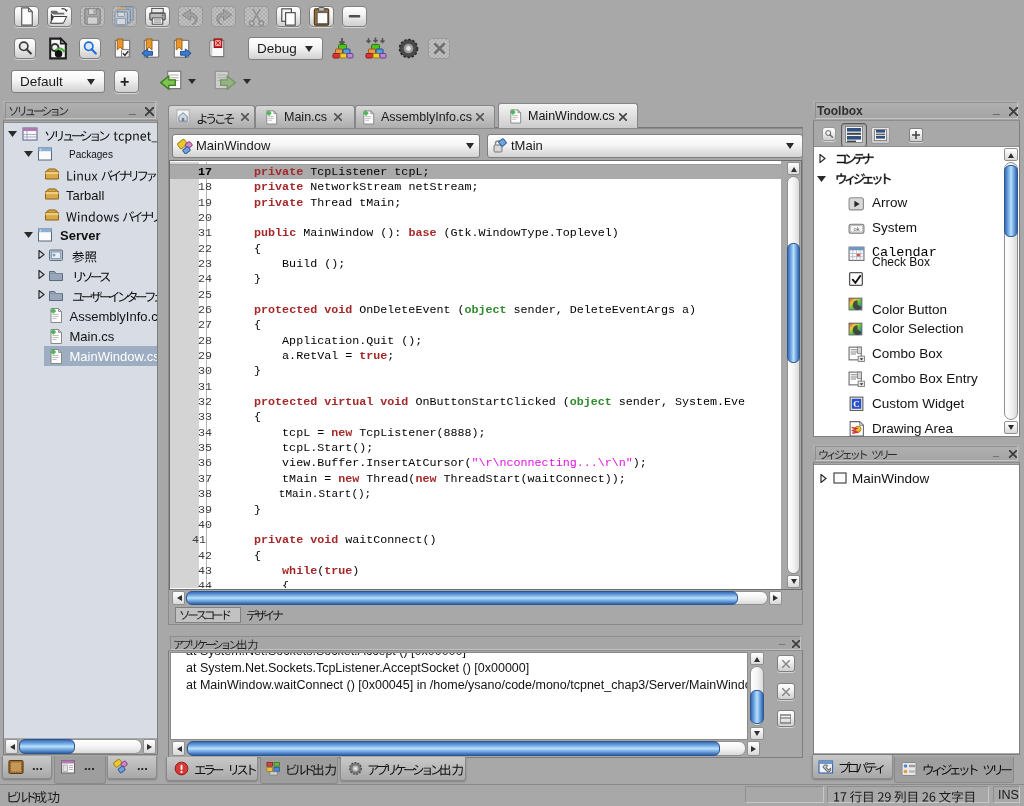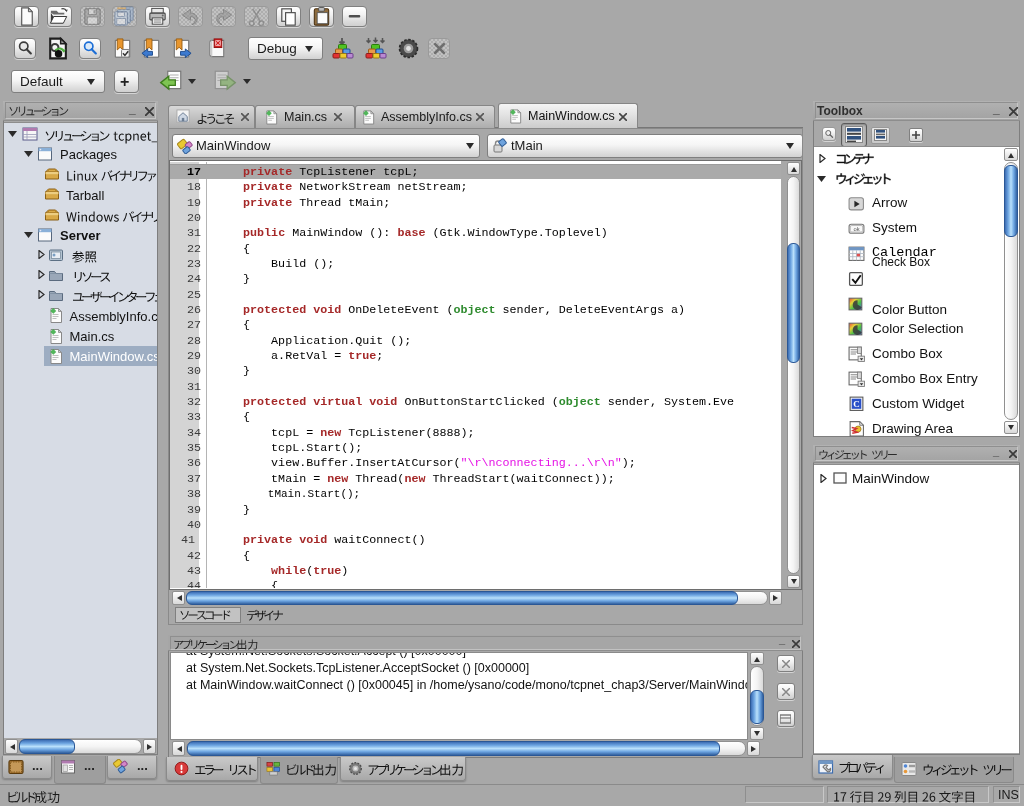--- a/index.html
+++ b/index.html
@@ -386,21 +386,21 @@
     <path d="M10.5 1.5 l3 3 h-3 z" fill="#d0d0d0" stroke="#888" stroke-width=".8"></path>
     <path d="M4.5 7.5 h6 M4.5 9.5 h6 M4.5 11.5 h4" stroke="#b8b8b8" stroke-width=".9"></path>
     <path d="M3.2 1.8 l4.2 0 0 4.2 -4.2 0 z" fill="#3fae49" opacity=".9" transform="rotate(45 5.3 3.9)"></path>
       </g>
     </svg>
 <div style="position:absolute;left:40px;top:3.0px;">
       <svg width="130" height="20" viewBox="0 0 130 20" style="display:block">
         <path d="M3.3 14.0Q4.9 13.4 5.9 12.5Q7.0 11.5 7.7 10.5Q8.4 9.4 8.8 8.3Q9.1 7.3 9.3 6.4Q9.3 6.1 9.4 5.8Q9.4 5.5 9.4 5.4L10.6 5.5Q10.5 5.8 10.5 6.1Q10.4 6.4 10.4 6.5Q10.2 7.6 9.8 8.8Q9.4 9.9 8.7 11.0Q7.9 12.1 6.8 13.1Q5.8 14.1 4.2 14.8ZM2.5 5.5Q2.7 5.8 3.0 6.3Q3.3 6.8 3.6 7.3Q3.9 7.8 4.2 8.3Q4.5 8.8 4.6 9.1L3.6 9.6Q3.4 9.2 3.2 8.7Q2.9 8.2 2.6 7.7Q2.3 7.2 2.0 6.7Q1.7 6.3 1.6 6.0Z M18.7 5.0Q18.7 5.2 18.7 5.5Q18.7 5.8 18.7 6.1Q18.7 6.3 18.7 6.7Q18.7 7.1 18.7 7.5Q18.7 7.9 18.7 8.1Q18.7 9.2 18.6 10.0Q18.5 10.8 18.3 11.4Q18.2 11.9 17.9 12.4Q17.7 12.8 17.3 13.2Q17.0 13.7 16.4 14.0Q15.9 14.4 15.4 14.6Q14.8 14.9 14.4 15.0L13.6 14.2Q14.4 13.9 15.2 13.5Q16.0 13.1 16.5 12.5Q16.9 12.1 17.1 11.7Q17.3 11.3 17.4 10.8Q17.5 10.3 17.5 9.6Q17.6 9.0 17.6 8.1Q17.6 7.8 17.6 7.4Q17.6 7.1 17.6 6.7Q17.6 6.3 17.6 6.1Q17.6 5.8 17.6 5.5Q17.6 5.2 17.5 5.0ZM12.9 5.1Q12.9 5.3 12.9 5.5Q12.9 5.8 12.9 6.0Q12.9 6.1 12.9 6.4Q12.9 6.7 12.9 7.1Q12.9 7.6 12.9 8.0Q12.9 8.5 12.9 9.0Q12.9 9.4 12.9 9.7Q12.9 10.1 12.9 10.2Q12.9 10.4 12.9 10.7Q12.9 11.0 12.9 11.1H11.8Q11.8 11.0 11.8 10.7Q11.8 10.5 11.8 10.2Q11.8 10.0 11.8 9.7Q11.8 9.4 11.8 9.0Q11.8 8.5 11.8 8.0Q11.8 7.6 11.8 7.1Q11.8 6.7 11.8 6.4Q11.8 6.1 11.8 6.0Q11.8 5.8 11.8 5.6Q11.8 5.3 11.8 5.1Z M27.2 8.6Q27.2 8.6 27.2 8.7Q27.1 8.9 27.1 8.9Q27.1 9.2 27.0 9.7Q27.0 10.2 26.9 10.8Q26.8 11.4 26.7 12.0Q26.6 12.5 26.5 13.0Q26.5 13.5 26.4 13.8H25.4Q25.4 13.6 25.5 13.1Q25.6 12.7 25.6 12.1Q25.7 11.5 25.8 11.0Q25.9 10.4 25.9 9.9Q26.0 9.5 26.0 9.2Q25.8 9.2 25.3 9.2Q24.9 9.2 24.4 9.2Q23.9 9.2 23.4 9.2Q22.9 9.2 22.5 9.2Q22.1 9.2 22.0 9.2Q21.8 9.2 21.5 9.2Q21.3 9.2 21.0 9.3V8.2Q21.2 8.2 21.4 8.2Q21.5 8.3 21.7 8.3Q21.9 8.3 22.0 8.3Q22.2 8.3 22.5 8.3Q22.9 8.3 23.4 8.3Q23.8 8.3 24.3 8.3Q24.8 8.3 25.2 8.3Q25.6 8.3 25.8 8.3Q25.9 8.3 26.1 8.3Q26.2 8.2 26.3 8.2Q26.4 8.2 26.4 8.2ZM19.9 13.4Q20.1 13.4 20.4 13.4Q20.6 13.4 20.9 13.4Q21.1 13.4 21.6 13.4Q22.1 13.4 22.8 13.4Q23.5 13.4 24.3 13.4Q25.1 13.4 25.8 13.4Q26.5 13.4 27.0 13.4Q27.6 13.4 27.7 13.4Q27.9 13.4 28.2 13.4Q28.5 13.4 28.7 13.4V14.4Q28.6 14.4 28.4 14.4Q28.2 14.4 28.1 14.4Q27.9 14.4 27.7 14.4Q27.6 14.4 27.0 14.4Q26.5 14.4 25.8 14.4Q25.1 14.4 24.3 14.4Q23.5 14.4 22.8 14.4Q22.1 14.4 21.6 14.4Q21.1 14.4 20.9 14.4Q20.6 14.4 20.4 14.4Q20.1 14.4 19.9 14.4Z M28.3 9.1Q28.5 9.1 28.7 9.1Q29.0 9.1 29.3 9.1Q29.7 9.2 30.0 9.2Q30.2 9.2 30.6 9.2Q31.1 9.2 31.6 9.2Q32.2 9.2 32.8 9.2Q33.4 9.2 34.1 9.2Q34.7 9.2 35.3 9.2Q35.8 9.2 36.2 9.2Q36.7 9.2 36.9 9.2Q37.3 9.2 37.7 9.1Q38.0 9.1 38.2 9.1V10.3Q38.0 10.3 37.7 10.3Q37.3 10.3 36.9 10.3Q36.7 10.3 36.3 10.3Q35.8 10.3 35.3 10.3Q34.7 10.3 34.1 10.3Q33.4 10.3 32.8 10.3Q32.2 10.3 31.6 10.3Q31.1 10.3 30.6 10.3Q30.2 10.3 30.0 10.3Q29.5 10.3 29.0 10.3Q28.6 10.3 28.3 10.3Z M39.8 4.9Q40.0 5.0 40.4 5.3Q40.8 5.5 41.2 5.8Q41.6 6.1 41.9 6.3Q42.3 6.5 42.5 6.7L41.9 7.5Q41.7 7.3 41.3 7.1Q41.0 6.9 40.6 6.6Q40.2 6.4 39.8 6.1Q39.5 5.9 39.2 5.7ZM37.9 13.8Q38.6 13.7 39.3 13.5Q40.0 13.3 40.7 13.0Q41.4 12.7 42.1 12.4Q43.1 11.8 44.0 11.1Q44.9 10.3 45.6 9.5Q46.3 8.7 46.8 7.8L47.4 8.8Q46.6 10.1 45.4 11.3Q44.1 12.4 42.6 13.3Q42.0 13.7 41.2 14.0Q40.5 14.3 39.8 14.5Q39.0 14.7 38.5 14.8ZM37.9 7.7Q38.2 7.9 38.5 8.1Q38.9 8.3 39.3 8.6Q39.7 8.8 40.1 9.0Q40.4 9.2 40.6 9.4L40.0 10.3Q39.8 10.1 39.5 9.9Q39.1 9.6 38.7 9.4Q38.3 9.1 38.0 8.9Q37.6 8.7 37.3 8.6Z M47.8 7.6Q47.9 7.7 48.1 7.7Q48.4 7.7 48.6 7.7Q48.9 7.7 49.1 7.7Q49.3 7.7 49.7 7.7Q50.2 7.7 50.8 7.7Q51.4 7.7 52.0 7.7Q52.6 7.7 53.1 7.7Q53.6 7.7 53.9 7.7Q54.1 7.7 54.3 7.7Q54.5 7.7 54.7 7.7Q54.7 7.8 54.7 7.9Q54.7 8.1 54.7 8.3Q54.7 8.4 54.7 8.8Q54.7 9.3 54.7 9.9Q54.7 10.5 54.7 11.2Q54.7 11.9 54.7 12.5Q54.7 13.2 54.7 13.7Q54.7 14.3 54.7 14.5Q54.7 14.7 54.7 14.9Q54.7 15.1 54.7 15.2H53.7Q53.7 15.1 53.7 14.9Q53.7 14.7 53.7 14.5Q53.7 14.2 53.7 13.6Q53.7 13.1 53.7 12.5Q53.7 11.8 53.7 11.2Q53.7 10.5 53.7 10.0Q53.7 9.4 53.7 9.1Q53.7 8.7 53.7 8.6Q53.6 8.6 53.3 8.6Q52.9 8.6 52.5 8.6Q52.0 8.6 51.5 8.6Q51.0 8.6 50.5 8.6Q50.0 8.6 49.6 8.6Q49.2 8.6 49.1 8.6Q48.9 8.6 48.6 8.6Q48.4 8.6 48.1 8.6Q47.9 8.6 47.8 8.6ZM48.1 10.6Q48.2 10.6 48.6 10.6Q48.9 10.7 49.2 10.7Q49.3 10.7 49.7 10.7Q50.1 10.7 50.7 10.7Q51.2 10.7 51.8 10.7Q52.4 10.7 52.9 10.7Q53.4 10.7 53.7 10.7Q54.1 10.7 54.2 10.7V11.6Q54.1 11.6 53.7 11.6Q53.4 11.6 52.9 11.6Q52.4 11.6 51.8 11.6Q51.2 11.6 50.7 11.6Q50.1 11.6 49.7 11.6Q49.3 11.6 49.2 11.6Q48.9 11.6 48.6 11.6Q48.2 11.6 48.1 11.6ZM47.6 13.7Q47.8 13.7 48.1 13.8Q48.3 13.8 48.7 13.8Q48.8 13.8 49.3 13.8Q49.7 13.8 50.3 13.8Q50.9 13.8 51.5 13.8Q52.1 13.8 52.7 13.8Q53.2 13.8 53.6 13.8Q54.1 13.8 54.2 13.8V14.7Q54.0 14.7 53.6 14.7Q53.2 14.7 52.6 14.7Q52.1 14.7 51.5 14.7Q50.8 14.7 50.3 14.7Q49.7 14.7 49.3 14.7Q48.8 14.7 48.7 14.7Q48.4 14.7 48.1 14.7Q47.8 14.7 47.6 14.7Z M56.8 5.3Q57.2 5.6 57.6 5.9Q58.0 6.2 58.5 6.6Q59.0 7.0 59.4 7.3Q59.8 7.7 60.0 7.9L59.2 8.7Q59.0 8.5 58.6 8.1Q58.2 7.8 57.8 7.4Q57.4 7.0 56.9 6.7Q56.5 6.3 56.1 6.1ZM55.8 13.7Q56.9 13.6 57.8 13.3Q58.7 13.0 59.4 12.6Q60.2 12.3 60.8 11.9Q61.7 11.3 62.5 10.5Q63.3 9.7 64.0 8.9Q64.6 8.1 64.9 7.3L65.5 8.4Q65.1 9.1 64.5 9.9Q63.9 10.7 63.1 11.5Q62.3 12.2 61.3 12.8Q60.7 13.2 60.0 13.6Q59.2 13.9 58.3 14.2Q57.5 14.5 56.4 14.7Z M72.6 14.7Q71.9 14.7 71.4 14.4Q71.0 14.1 70.8 13.6Q70.7 13.1 70.7 12.4V8.6H69.6V7.8L70.7 7.7L70.8 5.8H71.8V7.7H73.6V8.6H71.8V12.4Q71.8 13.1 72.0 13.4Q72.2 13.7 72.8 13.7Q73.0 13.7 73.2 13.7Q73.5 13.6 73.6 13.6L73.8 14.4Q73.6 14.5 73.2 14.6Q72.9 14.7 72.6 14.7Z M77.8 14.7Q76.9 14.7 76.2 14.2Q75.5 13.8 75.1 13.0Q74.7 12.2 74.7 11.1Q74.7 10.0 75.1 9.2Q75.6 8.4 76.3 8.0Q77.1 7.5 77.9 7.5Q78.6 7.5 79.1 7.8Q79.6 8.0 79.9 8.3L79.3 9.1Q79.0 8.8 78.7 8.7Q78.4 8.5 78.0 8.5Q77.4 8.5 76.9 8.8Q76.4 9.2 76.1 9.7Q75.8 10.3 75.8 11.1Q75.8 11.9 76.1 12.5Q76.4 13.1 76.8 13.4Q77.3 13.7 77.9 13.7Q78.4 13.7 78.8 13.5Q79.2 13.3 79.5 13.0L80.0 13.8Q79.6 14.2 79.0 14.4Q78.4 14.7 77.8 14.7Z M81.5 17.4V7.7H82.5L82.6 8.5H82.6Q83.1 8.1 83.6 7.8Q84.2 7.5 84.8 7.5Q85.7 7.5 86.3 8.0Q86.9 8.4 87.2 9.2Q87.5 9.9 87.5 11.0Q87.5 12.2 87.1 13.0Q86.6 13.8 86.0 14.2Q85.3 14.7 84.5 14.7Q84.1 14.7 83.6 14.5Q83.1 14.2 82.7 13.9L82.7 15.1V17.4ZM84.3 13.7Q84.9 13.7 85.3 13.4Q85.8 13.1 86.0 12.5Q86.3 11.8 86.3 11.0Q86.3 10.3 86.1 9.7Q85.9 9.1 85.5 8.8Q85.1 8.5 84.5 8.5Q84.1 8.5 83.6 8.7Q83.2 9.0 82.7 9.4V13.0Q83.1 13.4 83.6 13.5Q84.0 13.7 84.3 13.7Z M89.3 14.5V7.7H90.2L90.3 8.7H90.4Q90.8 8.2 91.4 7.9Q91.9 7.5 92.6 7.5Q93.7 7.5 94.2 8.2Q94.7 8.9 94.7 10.2V14.5H93.6V10.3Q93.6 9.4 93.3 9.0Q93.0 8.5 92.3 8.5Q91.8 8.5 91.4 8.8Q90.9 9.1 90.4 9.6V14.5Z M99.7 14.7Q98.8 14.7 98.0 14.2Q97.3 13.8 96.8 13.0Q96.4 12.2 96.4 11.1Q96.4 10.3 96.7 9.6Q96.9 9.0 97.3 8.5Q97.8 8.0 98.3 7.8Q98.9 7.5 99.5 7.5Q100.3 7.5 100.9 7.9Q101.5 8.3 101.8 9.0Q102.2 9.8 102.2 10.7Q102.2 10.9 102.1 11.1Q102.1 11.2 102.1 11.4H97.5Q97.6 12.1 97.9 12.6Q98.2 13.2 98.7 13.5Q99.1 13.8 99.8 13.8Q100.3 13.8 100.7 13.6Q101.1 13.5 101.5 13.2L101.9 14.0Q101.4 14.3 100.9 14.5Q100.4 14.7 99.7 14.7ZM97.5 10.6H101.2Q101.2 9.5 100.7 9.0Q100.3 8.5 99.5 8.5Q99.0 8.5 98.6 8.7Q98.2 8.9 97.9 9.4Q97.6 9.9 97.5 10.6Z M106.0 14.7Q105.2 14.7 104.8 14.4Q104.4 14.1 104.2 13.6Q104.0 13.1 104.0 12.4V8.6H103.0V7.8L104.1 7.7L104.2 5.8H105.2V7.7H107.0V8.6H105.2V12.4Q105.2 13.1 105.4 13.4Q105.6 13.7 106.2 13.7Q106.4 13.7 106.6 13.7Q106.8 13.6 107.0 13.6L107.2 14.4Q106.9 14.5 106.6 14.6Q106.3 14.7 106.0 14.7Z M107.6 16.3V15.5H114.2V16.3Z M118.2 14.7Q117.3 14.7 116.6 14.2Q115.9 13.8 115.5 13.0Q115.0 12.2 115.0 11.1Q115.0 10.0 115.5 9.2Q115.9 8.4 116.7 8.0Q117.4 7.5 118.3 7.5Q119.0 7.5 119.4 7.8Q119.9 8.0 120.3 8.3L119.7 9.1Q119.4 8.8 119.1 8.7Q118.8 8.5 118.4 8.5Q117.7 8.5 117.2 8.8Q116.8 9.2 116.5 9.7Q116.2 10.3 116.2 11.1Q116.2 11.9 116.5 12.5Q116.7 13.1 117.2 13.4Q117.7 13.7 118.3 13.7Q118.8 13.7 119.2 13.5Q119.6 13.3 119.9 13.0L120.4 13.8Q120.0 14.2 119.4 14.4Q118.8 14.7 118.2 14.7Z M121.9 14.5V4.6H123.1V7.3L123.0 8.7Q123.5 8.2 124.0 7.9Q124.6 7.5 125.3 7.5Q126.3 7.5 126.8 8.2Q127.3 8.9 127.3 10.2V14.5H126.2V10.3Q126.2 9.4 125.9 9.0Q125.6 8.5 124.9 8.5Q124.4 8.5 124.0 8.8Q123.6 9.1 123.1 9.6V14.5Z" fill="#111"></path>
       </svg>
     </div>
-<div style="position:absolute;left:56px;top:24.3px;font-size:13px;line-height:15.6px;color:#111;white-space:pre;">Packages</div>
+<div style="position:absolute;left:65px;top:24.3px;font-size:10px;line-height:15.6px;color:#111;white-space:pre;">Packages</div>
 <div style="position:absolute;left:62px;top:43.2px;">
       <svg width="93" height="20" viewBox="0 0 93 20" style="display:block">
         <path d="M1.3 14.5V5.3H2.4V13.5H6.4V14.5Z M7.9 14.5V7.7H9.1V14.5ZM8.5 6.3Q8.2 6.3 8.0 6.1Q7.8 5.9 7.8 5.5Q7.8 5.2 8.0 5.0Q8.2 4.8 8.5 4.8Q8.8 4.8 9.1 5.0Q9.3 5.2 9.3 5.5Q9.3 5.9 9.1 6.1Q8.8 6.3 8.5 6.3Z M11.4 14.5V7.7H12.3L12.4 8.7H12.5Q12.9 8.2 13.5 7.9Q14.0 7.5 14.7 7.5Q15.8 7.5 16.3 8.2Q16.8 8.9 16.8 10.2V14.5H15.7V10.3Q15.7 9.4 15.4 9.0Q15.1 8.5 14.4 8.5Q13.8 8.5 13.4 8.8Q13.0 9.1 12.5 9.6V14.5Z M21.0 14.7Q19.9 14.7 19.4 14.0Q18.9 13.3 18.9 12.0V7.7H20.0V11.9Q20.0 12.8 20.3 13.2Q20.7 13.7 21.3 13.7Q21.8 13.7 22.3 13.4Q22.7 13.1 23.2 12.5V7.7H24.3V14.5H23.4L23.3 13.4H23.2Q22.8 14.0 22.2 14.3Q21.7 14.7 21.0 14.7Z M25.6 14.5 27.9 11.0 25.8 7.7H27.0L27.9 9.2Q28.1 9.5 28.3 9.8Q28.4 10.0 28.6 10.3H28.7Q28.8 10.0 29.0 9.8Q29.1 9.5 29.3 9.2L30.1 7.7H31.3L29.2 11.1L31.5 14.5H30.2L29.2 12.9Q29.1 12.6 28.9 12.3Q28.7 12.0 28.5 11.7H28.4Q28.3 12.0 28.1 12.3Q27.9 12.6 27.7 12.9L26.8 14.5Z M44.0 4.8Q44.2 5.0 44.4 5.3Q44.6 5.6 44.7 5.9Q44.9 6.2 45.1 6.5L44.4 6.8Q44.2 6.4 43.9 5.9Q43.6 5.4 43.4 5.0ZM45.4 4.3Q45.6 4.5 45.8 4.8Q46.0 5.1 46.1 5.4Q46.3 5.7 46.4 6.0L45.8 6.3Q45.6 5.8 45.3 5.4Q45.0 4.9 44.7 4.5ZM37.2 10.7Q37.4 10.3 37.6 9.7Q37.8 9.1 37.9 8.5Q38.1 7.9 38.2 7.3Q38.4 6.6 38.4 6.1L39.5 6.3Q39.5 6.5 39.4 6.6Q39.4 6.8 39.4 6.9Q39.3 7.1 39.3 7.2Q39.2 7.5 39.1 8.0Q39.0 8.5 38.9 9.0Q38.7 9.6 38.5 10.1Q38.4 10.7 38.2 11.2Q37.9 11.7 37.6 12.3Q37.3 12.9 37.0 13.5Q36.7 14.1 36.3 14.6L35.3 14.1Q35.9 13.4 36.4 12.4Q36.9 11.5 37.2 10.7ZM43.3 10.3Q43.2 9.8 42.9 9.2Q42.7 8.7 42.5 8.2Q42.2 7.6 42.0 7.1Q41.7 6.7 41.5 6.3L42.5 6.0Q42.7 6.3 43.0 6.8Q43.2 7.3 43.4 7.8Q43.7 8.3 43.9 8.9Q44.2 9.4 44.4 9.9Q44.6 10.4 44.8 11.0Q45.0 11.5 45.2 12.1Q45.4 12.7 45.6 13.2Q45.7 13.8 45.9 14.2L44.8 14.6Q44.6 13.9 44.4 13.2Q44.1 12.4 43.9 11.7Q43.6 10.9 43.3 10.3Z M44.5 10.0Q46.2 9.5 47.6 8.9Q49.0 8.3 50.0 7.7Q50.7 7.2 51.3 6.8Q51.9 6.3 52.4 5.8Q53.0 5.2 53.4 4.7L54.3 5.5Q53.7 6.0 53.1 6.6Q52.5 7.1 51.8 7.6Q51.1 8.1 50.4 8.6Q49.7 9.0 48.9 9.4Q48.0 9.9 47.0 10.2Q46.0 10.6 45.0 11.0ZM49.8 8.2 50.9 7.8V13.6Q50.9 13.8 50.9 14.0Q50.9 14.3 50.9 14.5Q50.9 14.8 51.0 14.9H49.7Q49.7 14.8 49.8 14.5Q49.8 14.3 49.8 14.0Q49.8 13.8 49.8 13.6Z M58.5 6.1Q58.5 5.8 58.5 5.4Q58.5 5.0 58.4 4.8H59.7Q59.6 5.0 59.6 5.4Q59.6 5.8 59.6 6.1Q59.6 6.4 59.6 6.9Q59.6 7.4 59.6 7.8Q59.6 8.3 59.6 8.7Q59.6 9.7 59.4 10.6Q59.2 11.5 58.8 12.3Q58.4 13.1 57.7 13.8Q57.1 14.4 56.1 15.0L55.1 14.3Q56.0 13.8 56.7 13.3Q57.3 12.7 57.7 12.0Q58.1 11.3 58.3 10.5Q58.5 9.7 58.5 8.7Q58.5 8.3 58.5 7.9Q58.5 7.4 58.5 6.9Q58.5 6.4 58.5 6.1ZM53.7 7.7Q53.9 7.7 54.2 7.7Q54.5 7.7 54.8 7.7Q55.0 7.7 55.4 7.7Q55.9 7.7 56.6 7.7Q57.3 7.7 58.1 7.7Q58.9 7.7 59.7 7.7Q60.5 7.7 61.1 7.7Q61.8 7.7 62.3 7.7Q62.8 7.7 62.9 7.7Q63.2 7.7 63.5 7.7Q63.8 7.7 64.0 7.7V8.8Q63.8 8.7 63.5 8.7Q63.2 8.7 62.9 8.7Q62.8 8.7 62.3 8.7Q61.8 8.7 61.1 8.7Q60.5 8.7 59.7 8.7Q58.9 8.7 58.1 8.7Q57.3 8.7 56.6 8.7Q55.9 8.7 55.5 8.7Q55.0 8.7 54.9 8.7Q54.5 8.7 54.2 8.7Q53.9 8.7 53.7 8.8Z M71.2 5.0Q71.1 5.2 71.1 5.5Q71.1 5.8 71.1 6.1Q71.1 6.3 71.1 6.7Q71.1 7.1 71.1 7.5Q71.1 7.9 71.1 8.1Q71.1 9.2 71.0 10.0Q71.0 10.8 70.8 11.4Q70.6 11.9 70.4 12.4Q70.1 12.8 69.8 13.2Q69.4 13.7 68.9 14.0Q68.4 14.4 67.8 14.6Q67.3 14.9 66.8 15.0L66.0 14.2Q66.9 13.9 67.7 13.5Q68.4 13.1 69.0 12.5Q69.3 12.1 69.6 11.7Q69.8 11.3 69.9 10.8Q70.0 10.3 70.0 9.6Q70.1 9.0 70.1 8.1Q70.1 7.8 70.1 7.4Q70.1 7.1 70.1 6.7Q70.1 6.3 70.1 6.1Q70.1 5.8 70.0 5.5Q70.0 5.2 70.0 5.0ZM65.4 5.1Q65.3 5.3 65.3 5.5Q65.3 5.8 65.3 6.0Q65.3 6.1 65.3 6.4Q65.3 6.7 65.3 7.1Q65.3 7.6 65.3 8.0Q65.3 8.5 65.3 9.0Q65.3 9.4 65.3 9.7Q65.3 10.1 65.3 10.2Q65.3 10.4 65.3 10.7Q65.3 11.0 65.4 11.1H64.2Q64.2 11.0 64.3 10.7Q64.3 10.5 64.3 10.2Q64.3 10.0 64.3 9.7Q64.3 9.4 64.3 9.0Q64.3 8.5 64.3 8.0Q64.3 7.6 64.3 7.1Q64.3 6.7 64.3 6.4Q64.3 6.1 64.3 6.0Q64.3 5.8 64.3 5.6Q64.2 5.3 64.2 5.1Z M81.2 6.2Q81.2 6.3 81.1 6.5Q81.1 6.6 81.0 6.8Q80.9 7.3 80.8 7.9Q80.6 8.5 80.4 9.1Q80.1 9.8 79.8 10.4Q79.5 10.9 79.2 11.4Q78.6 12.2 77.9 12.8Q77.2 13.4 76.3 13.9Q75.4 14.4 74.3 14.8L73.4 13.8Q74.6 13.5 75.5 13.1Q76.4 12.6 77.1 12.1Q77.8 11.5 78.3 10.8Q78.7 10.3 79.1 9.5Q79.4 8.8 79.6 8.1Q79.8 7.4 79.9 6.8Q79.7 6.8 79.2 6.8Q78.8 6.8 78.1 6.8Q77.4 6.8 76.7 6.8Q76.0 6.8 75.3 6.8Q74.7 6.8 74.2 6.8Q73.7 6.8 73.5 6.8Q73.2 6.8 72.8 6.8Q72.5 6.8 72.3 6.8V5.7Q72.5 5.7 72.7 5.7Q72.9 5.7 73.1 5.8Q73.3 5.8 73.5 5.8Q73.7 5.8 74.1 5.8Q74.4 5.8 75.0 5.8Q75.5 5.8 76.1 5.8Q76.7 5.8 77.3 5.8Q77.9 5.8 78.4 5.8Q79.0 5.8 79.3 5.8Q79.7 5.8 79.8 5.8Q79.9 5.8 80.1 5.8Q80.3 5.7 80.5 5.7Z M90.3 8.2Q90.2 8.3 90.1 8.4Q90.1 8.5 90.0 8.5Q89.9 8.7 89.6 9.1Q89.4 9.5 89.0 9.9Q88.7 10.3 88.3 10.8Q87.9 11.2 87.5 11.4L86.7 10.9Q87.1 10.6 87.5 10.2Q88.0 9.8 88.3 9.4Q88.7 8.9 88.8 8.6Q88.7 8.6 88.2 8.6Q87.7 8.6 87.1 8.6Q86.4 8.6 85.8 8.6Q85.1 8.6 84.5 8.6Q83.8 8.6 83.4 8.6Q83.0 8.6 82.9 8.6Q82.6 8.6 82.3 8.6Q82.0 8.6 81.7 8.7V7.6Q81.9 7.7 82.3 7.7Q82.6 7.7 82.9 7.7Q83.0 7.7 83.4 7.7Q83.9 7.7 84.5 7.7Q85.2 7.7 85.9 7.7Q86.6 7.7 87.3 7.7Q87.9 7.7 88.4 7.7Q88.9 7.7 89.0 7.7Q89.1 7.7 89.3 7.7Q89.4 7.7 89.5 7.7Q89.6 7.7 89.7 7.7ZM86.1 9.5Q86.1 10.3 86.0 11.0Q86.0 11.7 85.8 12.3Q85.6 13.0 85.3 13.5Q85.0 14.1 84.5 14.6Q84.0 15.0 83.2 15.5L82.3 14.8Q82.5 14.7 82.7 14.6Q82.9 14.5 83.1 14.4Q84.0 13.8 84.4 13.1Q84.8 12.5 84.9 11.8Q85.1 11.0 85.1 10.2Q85.1 10.0 85.0 9.8Q85.0 9.7 85.0 9.5Z" fill="#111"></path>
       </svg>
     </div>
 <div style="position:absolute;left:62px;top:64.6px;font-size:13px;line-height:15.6px;color:#111;white-space:pre;">Tarball</div>
 <div style="position:absolute;left:62px;top:83.5px;">
       <svg width="97" height="20" viewBox="0 0 97 20" style="display:block">
         <path d="M2.3 14.5 0.3 5.3H1.5L2.5 10.3Q2.6 11.1 2.8 11.8Q2.9 12.5 3.0 13.3H3.1Q3.2 12.5 3.4 11.8Q3.6 11.1 3.7 10.3L5.0 5.3H6.0L7.3 10.3Q7.5 11.1 7.7 11.8Q7.8 12.5 8.0 13.3H8.0Q8.2 12.5 8.3 11.8Q8.4 11.1 8.6 10.3L9.5 5.3H10.6L8.7 14.5H7.3L6.0 9.0Q5.8 8.4 5.7 7.9Q5.6 7.4 5.5 6.9H5.5Q5.4 7.4 5.2 7.9Q5.1 8.4 5.0 9.0L3.6 14.5Z M12.1 14.5V7.7H13.3V14.5ZM12.7 6.3Q12.4 6.3 12.2 6.1Q11.9 5.9 11.9 5.5Q11.9 5.2 12.2 5.0Q12.4 4.8 12.7 4.8Q13.0 4.8 13.2 5.0Q13.5 5.2 13.5 5.5Q13.5 5.9 13.2 6.1Q13.0 6.3 12.7 6.3Z M15.6 14.5V7.7H16.5L16.6 8.7H16.6Q17.1 8.2 17.7 7.9Q18.2 7.5 18.9 7.5Q20.0 7.5 20.5 8.2Q21.0 8.9 21.0 10.2V14.5H19.8V10.3Q19.8 9.4 19.5 9.0Q19.2 8.5 18.6 8.5Q18.0 8.5 17.6 8.8Q17.2 9.1 16.7 9.6V14.5Z M25.5 14.7Q24.6 14.7 24.0 14.3Q23.4 13.8 23.0 13.0Q22.7 12.2 22.7 11.1Q22.7 10.0 23.1 9.2Q23.5 8.4 24.2 8.0Q24.9 7.5 25.6 7.5Q26.2 7.5 26.7 7.7Q27.1 8.0 27.5 8.3L27.5 7.2V4.6H28.6V14.5H27.7L27.6 13.7H27.6Q27.2 14.1 26.6 14.4Q26.1 14.7 25.5 14.7ZM25.7 13.7Q26.2 13.7 26.6 13.5Q27.1 13.2 27.5 12.8V9.2Q27.1 8.8 26.7 8.7Q26.3 8.5 25.8 8.5Q25.3 8.5 24.9 8.8Q24.4 9.2 24.1 9.7Q23.9 10.3 23.9 11.1Q23.9 11.9 24.1 12.5Q24.3 13.1 24.7 13.4Q25.2 13.7 25.7 13.7Z M33.6 14.7Q32.7 14.7 32.0 14.2Q31.3 13.8 30.9 13.0Q30.4 12.2 30.4 11.1Q30.4 10.0 30.9 9.2Q31.3 8.4 32.0 8.0Q32.7 7.5 33.6 7.5Q34.2 7.5 34.8 7.8Q35.3 8.0 35.8 8.5Q36.2 8.9 36.5 9.6Q36.7 10.3 36.7 11.1Q36.7 12.2 36.3 13.0Q35.8 13.8 35.1 14.2Q34.4 14.7 33.6 14.7ZM33.6 13.7Q34.2 13.7 34.6 13.4Q35.1 13.1 35.3 12.5Q35.5 11.9 35.5 11.1Q35.5 10.3 35.3 9.7Q35.1 9.2 34.6 8.8Q34.2 8.5 33.6 8.5Q33.0 8.5 32.5 8.8Q32.1 9.2 31.9 9.7Q31.6 10.3 31.6 11.1Q31.6 11.9 31.9 12.5Q32.1 13.1 32.5 13.4Q33.0 13.7 33.6 13.7Z M39.6 14.5 37.7 7.7H38.9L39.9 11.6Q40.0 12.1 40.1 12.6Q40.2 13.0 40.3 13.5H40.3Q40.4 13.0 40.6 12.6Q40.7 12.1 40.8 11.6L41.8 7.7H43.0L44.0 11.6Q44.2 12.1 44.3 12.6Q44.4 13.0 44.5 13.5H44.6Q44.7 13.0 44.8 12.6Q44.9 12.1 45.0 11.6L46.0 7.7H47.1L45.2 14.5H43.8L42.9 10.8Q42.7 10.4 42.6 9.9Q42.5 9.4 42.4 8.9H42.3Q42.2 9.4 42.1 9.9Q42.0 10.4 41.9 10.9L40.9 14.5Z M50.3 14.7Q49.6 14.7 48.9 14.4Q48.3 14.1 47.8 13.7L48.3 13.0Q48.8 13.3 49.3 13.5Q49.7 13.8 50.3 13.8Q51.0 13.8 51.4 13.5Q51.7 13.2 51.7 12.7Q51.7 12.4 51.5 12.1Q51.2 11.9 50.9 11.7Q50.5 11.6 50.1 11.4Q49.7 11.2 49.2 11.0Q48.8 10.8 48.5 10.4Q48.2 10.0 48.2 9.5Q48.2 8.9 48.4 8.5Q48.7 8.0 49.2 7.8Q49.8 7.5 50.5 7.5Q51.1 7.5 51.7 7.8Q52.2 8.0 52.6 8.3L52.1 9.0Q51.7 8.8 51.3 8.6Q51.0 8.4 50.5 8.4Q49.9 8.4 49.6 8.7Q49.3 9.0 49.3 9.4Q49.3 9.7 49.5 9.9Q49.7 10.1 50.0 10.3Q50.3 10.4 50.7 10.6Q51.1 10.7 51.5 10.9Q51.8 11.0 52.1 11.3Q52.4 11.5 52.6 11.8Q52.8 12.2 52.8 12.6Q52.8 13.2 52.5 13.7Q52.2 14.1 51.7 14.4Q51.1 14.7 50.3 14.7Z M65.6 4.8Q65.8 5.0 66.0 5.3Q66.1 5.6 66.3 5.9Q66.5 6.2 66.6 6.5L65.9 6.8Q65.8 6.4 65.5 5.9Q65.2 5.4 64.9 5.0ZM67.0 4.3Q67.1 4.5 67.3 4.8Q67.5 5.1 67.7 5.4Q67.9 5.7 68.0 6.0L67.4 6.3Q67.1 5.8 66.9 5.4Q66.6 4.9 66.3 4.5ZM58.8 10.7Q59.0 10.3 59.2 9.7Q59.4 9.1 59.5 8.5Q59.7 7.9 59.8 7.3Q59.9 6.6 60.0 6.1L61.1 6.3Q61.1 6.5 61.0 6.6Q61.0 6.8 60.9 6.9Q60.9 7.1 60.9 7.2Q60.8 7.5 60.7 8.0Q60.6 8.5 60.4 9.0Q60.3 9.6 60.1 10.1Q59.9 10.7 59.7 11.2Q59.5 11.7 59.2 12.3Q58.9 12.9 58.6 13.5Q58.2 14.1 57.9 14.6L56.8 14.1Q57.4 13.4 57.9 12.4Q58.4 11.5 58.8 10.7ZM64.9 10.3Q64.7 9.8 64.5 9.2Q64.3 8.7 64.0 8.2Q63.8 7.6 63.5 7.1Q63.3 6.7 63.1 6.3L64.1 6.0Q64.3 6.3 64.5 6.8Q64.8 7.3 65.0 7.8Q65.3 8.3 65.5 8.9Q65.7 9.4 65.9 9.9Q66.1 10.4 66.3 11.0Q66.5 11.5 66.8 12.1Q67.0 12.7 67.1 13.2Q67.3 13.8 67.4 14.2L66.3 14.6Q66.2 13.9 65.9 13.2Q65.7 12.4 65.4 11.7Q65.2 10.9 64.9 10.3Z M66.1 10.0Q67.7 9.5 69.1 8.9Q70.5 8.3 71.6 7.7Q72.2 7.2 72.8 6.8Q73.5 6.3 74.0 5.8Q74.6 5.2 75.0 4.7L75.8 5.5Q75.3 6.0 74.7 6.6Q74.1 7.1 73.4 7.6Q72.7 8.1 72.0 8.6Q71.3 9.0 70.4 9.4Q69.6 9.9 68.6 10.2Q67.6 10.6 66.6 11.0ZM71.4 8.2 72.4 7.8V13.6Q72.4 13.8 72.5 14.0Q72.5 14.3 72.5 14.5Q72.5 14.8 72.5 14.9H71.3Q71.3 14.8 71.3 14.5Q71.4 14.3 71.4 14.0Q71.4 13.8 71.4 13.6Z M80.1 6.1Q80.1 5.8 80.1 5.4Q80.0 5.0 80.0 4.8H81.2Q81.2 5.0 81.2 5.4Q81.1 5.8 81.1 6.1Q81.1 6.4 81.1 6.9Q81.1 7.4 81.1 7.8Q81.1 8.3 81.1 8.7Q81.1 9.7 81.0 10.6Q80.8 11.5 80.4 12.3Q80.0 13.1 79.3 13.8Q78.6 14.4 77.7 15.0L76.7 14.3Q77.6 13.8 78.2 13.3Q78.9 12.7 79.3 12.0Q79.7 11.3 79.9 10.5Q80.1 9.7 80.1 8.7Q80.1 8.3 80.1 7.9Q80.1 7.4 80.1 6.9Q80.1 6.4 80.1 6.1ZM75.3 7.7Q75.4 7.7 75.8 7.7Q76.1 7.7 76.4 7.7Q76.5 7.7 77.0 7.7Q77.5 7.7 78.2 7.7Q78.9 7.7 79.7 7.7Q80.4 7.7 81.2 7.7Q82.0 7.7 82.7 7.7Q83.4 7.7 83.9 7.7Q84.3 7.7 84.5 7.7Q84.8 7.7 85.1 7.7Q85.4 7.7 85.6 7.7V8.8Q85.4 8.7 85.1 8.7Q84.8 8.7 84.5 8.7Q84.3 8.7 83.9 8.7Q83.4 8.7 82.7 8.7Q82.0 8.7 81.2 8.7Q80.5 8.7 79.7 8.7Q78.9 8.7 78.2 8.7Q77.5 8.7 77.0 8.7Q76.6 8.7 76.4 8.7Q76.1 8.7 75.8 8.7Q75.5 8.7 75.3 8.8Z M92.7 5.0Q92.7 5.2 92.7 5.5Q92.7 5.8 92.7 6.1Q92.7 6.3 92.7 6.7Q92.7 7.1 92.7 7.5Q92.7 7.9 92.7 8.1Q92.7 9.2 92.6 10.0Q92.5 10.8 92.4 11.4Q92.2 11.9 92.0 12.4Q91.7 12.8 91.4 13.2Q91.0 13.7 90.5 14.0Q89.9 14.4 89.4 14.6Q88.9 14.9 88.4 15.0L87.6 14.2Q88.5 13.9 89.2 13.5Q90.0 13.1 90.6 12.5Q90.9 12.1 91.1 11.7Q91.3 11.3 91.4 10.8Q91.5 10.3 91.6 9.6Q91.6 9.0 91.6 8.1Q91.6 7.8 91.6 7.4Q91.6 7.1 91.6 6.7Q91.6 6.3 91.6 6.1Q91.6 5.8 91.6 5.5Q91.6 5.2 91.6 5.0ZM86.9 5.1Q86.9 5.3 86.9 5.5Q86.9 5.8 86.9 6.0Q86.9 6.1 86.9 6.4Q86.9 6.7 86.9 7.1Q86.9 7.6 86.9 8.0Q86.9 8.5 86.9 9.0Q86.9 9.4 86.9 9.7Q86.9 10.1 86.9 10.2Q86.9 10.4 86.9 10.7Q86.9 11.0 86.9 11.1H85.8Q85.8 11.0 85.8 10.7Q85.8 10.5 85.8 10.2Q85.8 10.0 85.8 9.7Q85.8 9.4 85.8 9.0Q85.8 8.5 85.8 8.0Q85.8 7.6 85.8 7.1Q85.8 6.7 85.8 6.4Q85.8 6.1 85.8 6.0Q85.8 5.8 85.8 5.6Q85.8 5.3 85.8 5.1Z" fill="#111"></path>
       </svg>
@@ -540,21 +540,21 @@
 <div class="carr" style="left:786px;top:143px;"></div>
 <div style="position:absolute;left:168px;top:128px;width:635px;height:497px;border:1px solid #8a8a8a;"></div>
 <div style="position:absolute;left:169px;top:160px;width:633px;height:430px;border:1px solid #6e6e6e;background:#a8a8a8;"></div>
 <div style="position:absolute;left:170px;top:161px;width:611px;height:428px;background:#fff;"></div>
 <div style="position:absolute;left:170px;top:162px;width:29px;height:426px;background:#d4d4d4;"></div>
 <div style="position:absolute;left:206px;top:162px;width:1px;height:426px;background:#b4b4b4;"></div>
 <div style="position:absolute;left:170px;top:164px;width:611px;height:15px;background:#aaaaaa;border-top:1px solid #9c9c9c;"></div>
 <div style="position:absolute;left:168px;top:160px;width:618px;height:431px;overflow:hidden;"></div>
 <div style="position:absolute;left:0;top:0;width:1024px;height:0;">
 </div>
-<div style="position:absolute;left:5px;top:0px;width:730px;height:588px;overflow:hidden;">
+<div style="position:absolute;left:16px;top:0px;width:730px;height:588px;overflow:hidden;">
 <div class="mono" style="position:absolute;left:176px;top:165.8px;width:20px;font-size:11.7px;line-height:13px;color:#000;font-weight:bold;text-align:right;">17</div>
 <div class="mono" style="position:absolute;left:210px;top:165.8px;font-size:11.7px;line-height:13px;color:#000;white-space:pre;">    <span class="kw">private</span> TcpListener tcpL;</div>
 <div class="mono" style="position:absolute;left:176px;top:181.1px;width:20px;font-size:11.7px;line-height:13px;color:#3c3c3c;text-align:right;">18</div>
 <div class="mono" style="position:absolute;left:210px;top:181.1px;font-size:11.7px;line-height:13px;color:#000;white-space:pre;">    <span class="kw">private</span> NetworkStream netStream;</div>
 <div class="mono" style="position:absolute;left:176px;top:196.5px;width:20px;font-size:11.7px;line-height:13px;color:#3c3c3c;text-align:right;">19</div>
 <div class="mono" style="position:absolute;left:210px;top:196.5px;font-size:11.7px;line-height:13px;color:#000;white-space:pre;">    <span class="kw">private</span> Thread tMain;</div>
 <div class="mono" style="position:absolute;left:176px;top:211.8px;width:20px;font-size:11.7px;line-height:13px;color:#3c3c3c;text-align:right;">20</div>
 <div class="mono" style="position:absolute;left:210px;top:211.8px;font-size:11.7px;line-height:13px;color:#000;white-space:pre;"></div>
 <div class="mono" style="position:absolute;left:176px;top:227.2px;width:20px;font-size:11.7px;line-height:13px;color:#3c3c3c;text-align:right;">31</div>
 <div class="mono" style="position:absolute;left:210px;top:227.2px;font-size:11.7px;line-height:13px;color:#000;white-space:pre;">    <span class="kw">public</span> MainWindow (): <span class="kw">base</span> (Gtk.WindowType.Toplevel)</div>

